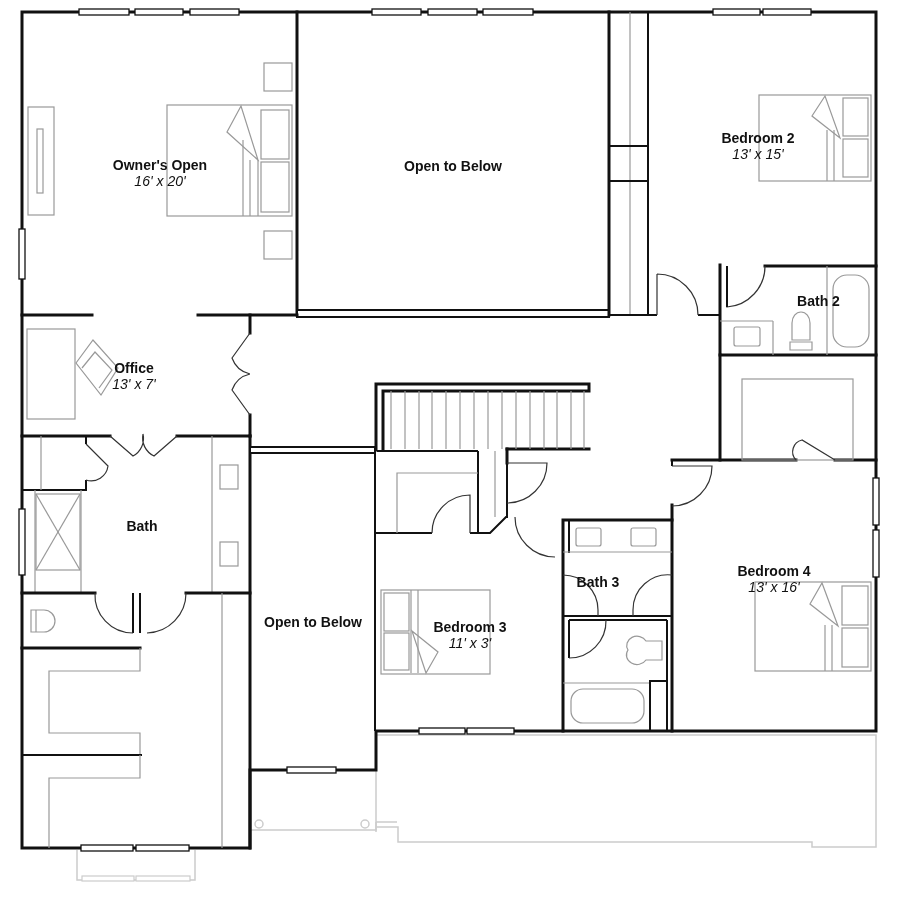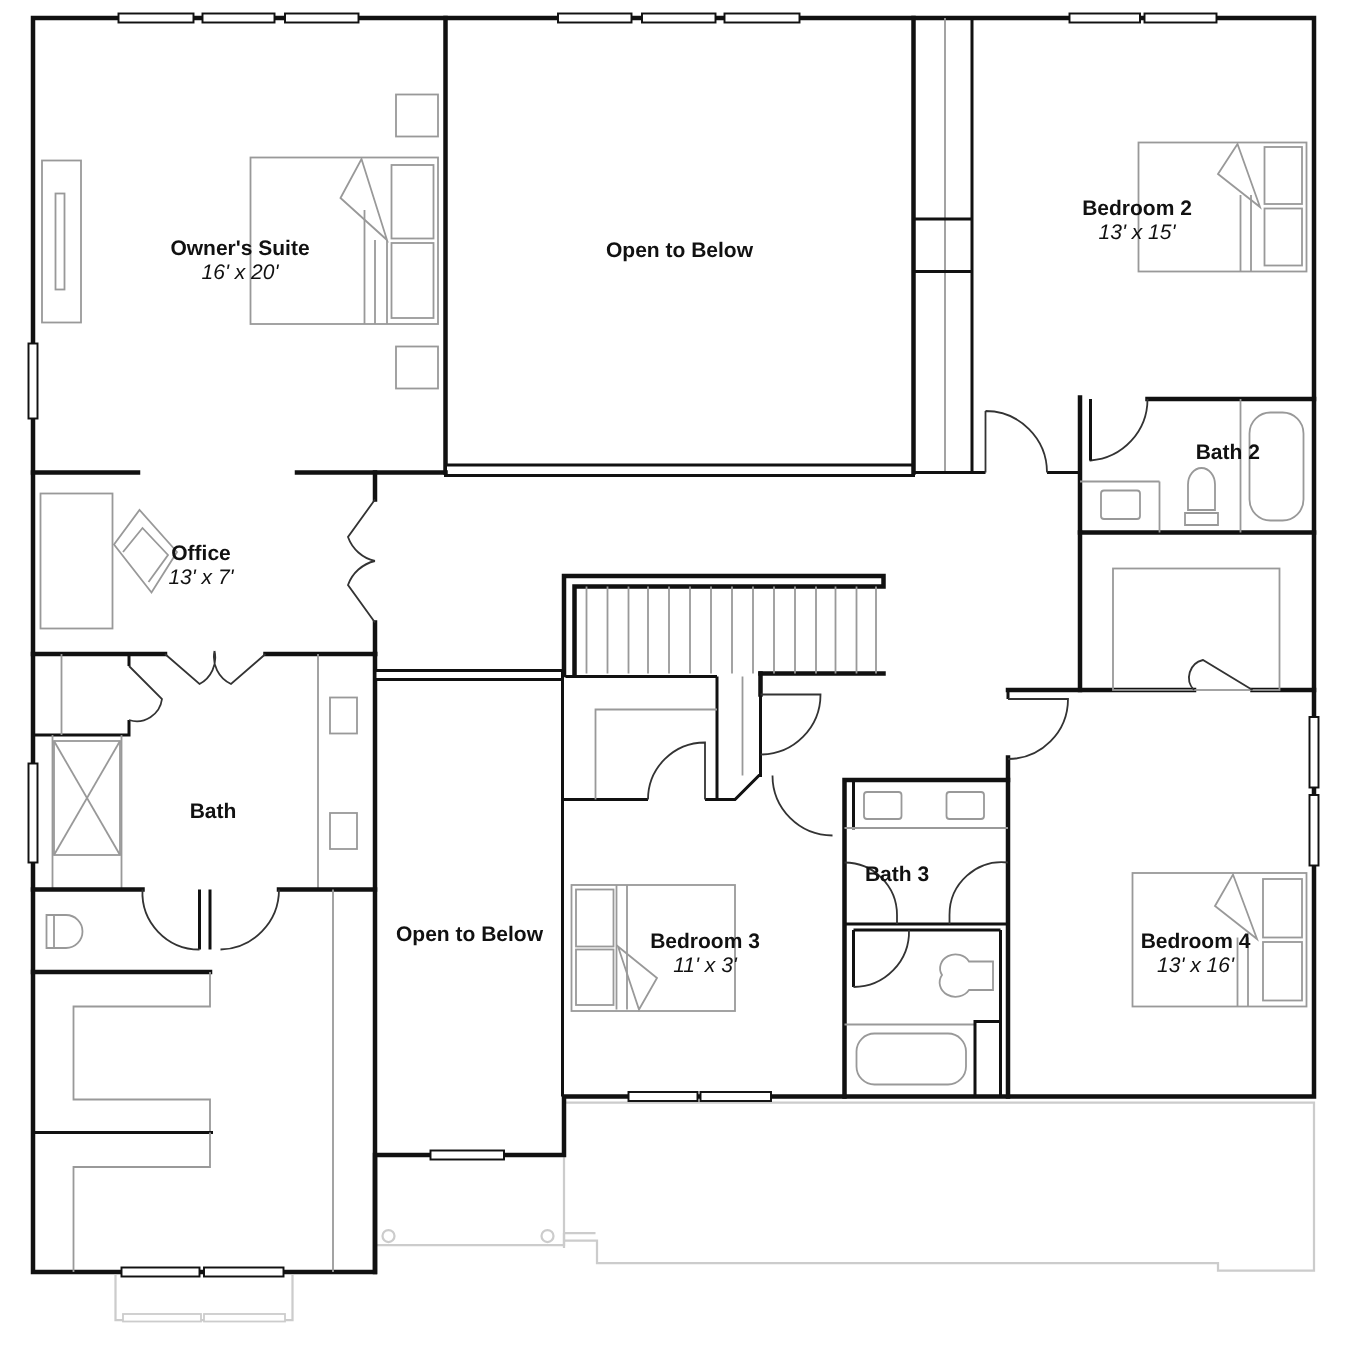--- a/index.html
+++ b/index.html
@@ -236,46 +236,46 @@
     <rect class="thin" x="755" y="582" width="116" height="89"></rect>
     <line class="thin" x1="825" y1="625" x2="825" y2="671"></line>
     <line class="thin" x1="832" y1="625" x2="832" y2="671"></line>
     <polygon class="thin" points="810,604 822,583 838,626"></polygon>
     <rect class="thin" x="842" y="586" width="26" height="39"></rect>
     <rect class="thin" x="842" y="628" width="26" height="39"></rect>
   </g>
 </svg>
 
 <div class="label" style="left:160px; top:157px;">
-  <span class="name">Owner's Suite</span>
+  <span class="name">Owner's Open</span>
   <span class="dim">16' x 20'</span>
 </div>
 <div class="label" style="left:453px; top:158px;">
   <span class="name">Open to Below</span>
 </div>
 <div class="label" style="left:758px; top:130px;">
   <span class="name">Bedroom 2</span>
   <span class="dim">13' x 15'</span>
 </div>
 <div class="label" style="left:802px; top:293px;padding-left:33px;">
   <span class="name">Bath 2</span>
 </div>
 <div class="label" style="left:134px; top:360px;">
   <span class="name">Office</span>
   <span class="dim">13' x 7'</span>
 </div>
-<div class="label" style="left:142px; top:532px;">
+<div class="label" style="left:142px; top:518px;">
   <span class="name">Bath</span>
 </div>
 <div class="label" style="left:313px; top:614px;">
   <span class="name">Open to Below</span>
 </div>
 <div class="label" style="left:470px; top:619px;">
   <span class="name">Bedroom 3</span>
   <span class="dim">11' x 3'</span>
 </div>
 <div class="label" style="left:598px; top:574px;">
   <span class="name">Bath 3</span>
 </div>
-<div class="label" style="left:774px; top:619px;margin-left:23px;">
+<div class="label" style="left:774px; top:563px;">
   <span class="name">Bedroom 4</span>
   <span class="dim">13' x 16'</span>
 </div>
 
 </body></html>

